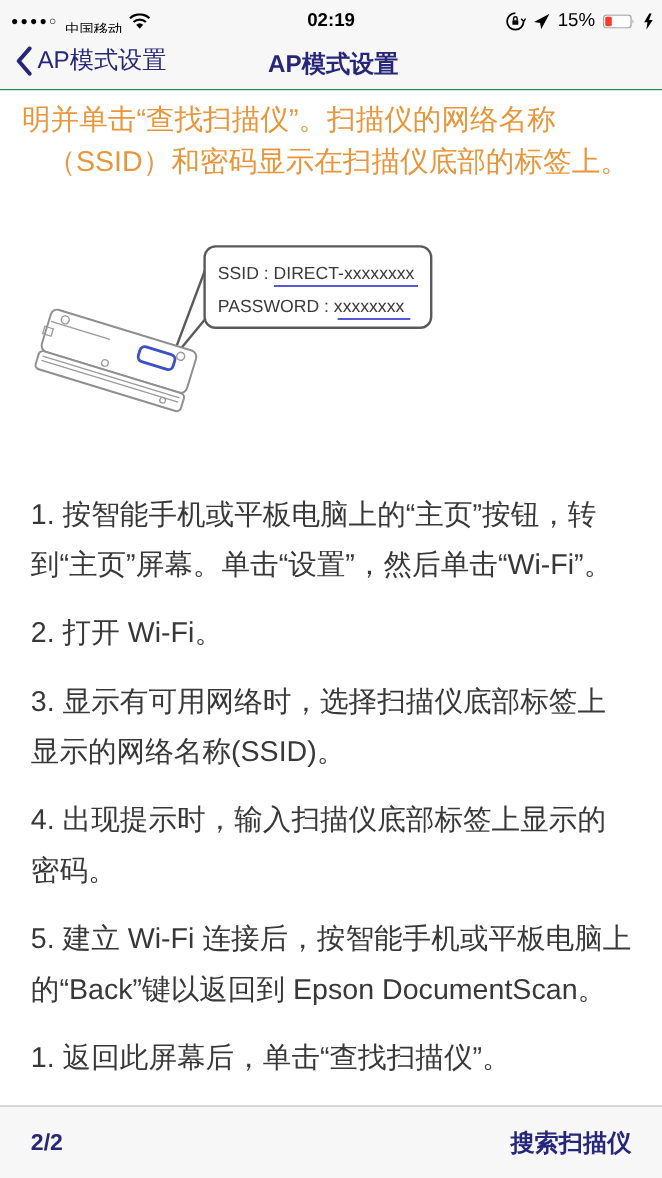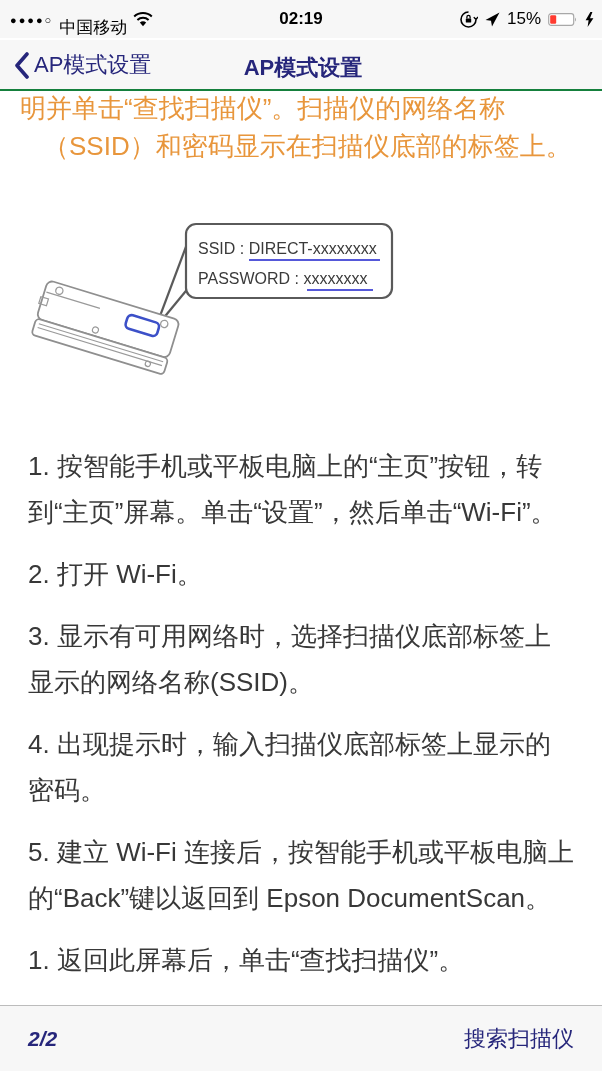--- a/index.html
+++ b/index.html
@@ -15,34 +15,34 @@
   
   .statusbar {
     position:absolute; top:0; left:0; right:0; height:38px;
     background:#f7f7f7;
     display:flex; align-items:center;
     padding:0 10px;
     font-size:17px; color:#000;
   }
   .sb-left { display:flex; align-items:center; gap:6px; }
   .sb-dots { font-size:11px; letter-spacing:2px; padding-top:2px; }
-  .sb-carrier { font-size:17px;margin-top:16px; }
+  .sb-carrier { font-size:13px;margin-top:16px; }
   .sb-time {
     position:absolute; left:50%; transform:translateX(-50%);
     font-size:17px; font-weight:700;
   }
   .sb-right { position:absolute; right:8px; display:flex; align-items:center; gap:7px; }
   .sb-pct { font-size:17px; }
   .icon-svg { display:block; }
 
   
   .navbar {
-    position:absolute; top:40px; left:0; right:0; height:52px;
+    position:absolute; top:30px; left:0; right:0; height:52px;
     background:#f7f7f7;
-    border-bottom:3px solid #15803d;
+    border-bottom:1px solid #15803d;
   }
   .nav-back {
     position:absolute; left:14px; top:10px;
     display:flex; align-items:center; gap:5px;
     color:#26267b; font-size:22px;
     cursor:pointer; background:none; border:none;
     font-family:"Liberation Sans", sans-serif;
   }
   .nav-title {
     position:absolute; left:303px; top:13px; transform:translateX(-50%);
@@ -74,23 +74,23 @@
   }
 
   
   .bottombar {
     position:absolute; left:0; right:0; bottom:0; height:66px;
     background:#f7f7f7;
     border-top:1px solid #bcbcbc;
     display:flex; align-items:center; justify-content:space-between;
     padding:0 28px;
   }
-  .bb-page { color:#26267b; font-size:21px; font-weight:700;font-style:italic; }
+  .bb-page { color:#26267b; font-size:21px; font-weight:700; }
   .bb-search {
-    color:#26267b; font-size:22px; font-weight:400;
+    color:#26267b; font-size:22px; font-weight:700;
     background:none; border:none; cursor:pointer;
     font-family:"Liberation Sans", sans-serif;
   }
 </style>
 </head>
 <body>
 
 <div class="statusbar">
   <div class="sb-left">
     <span class="sb-dots">●●●●○</span>

